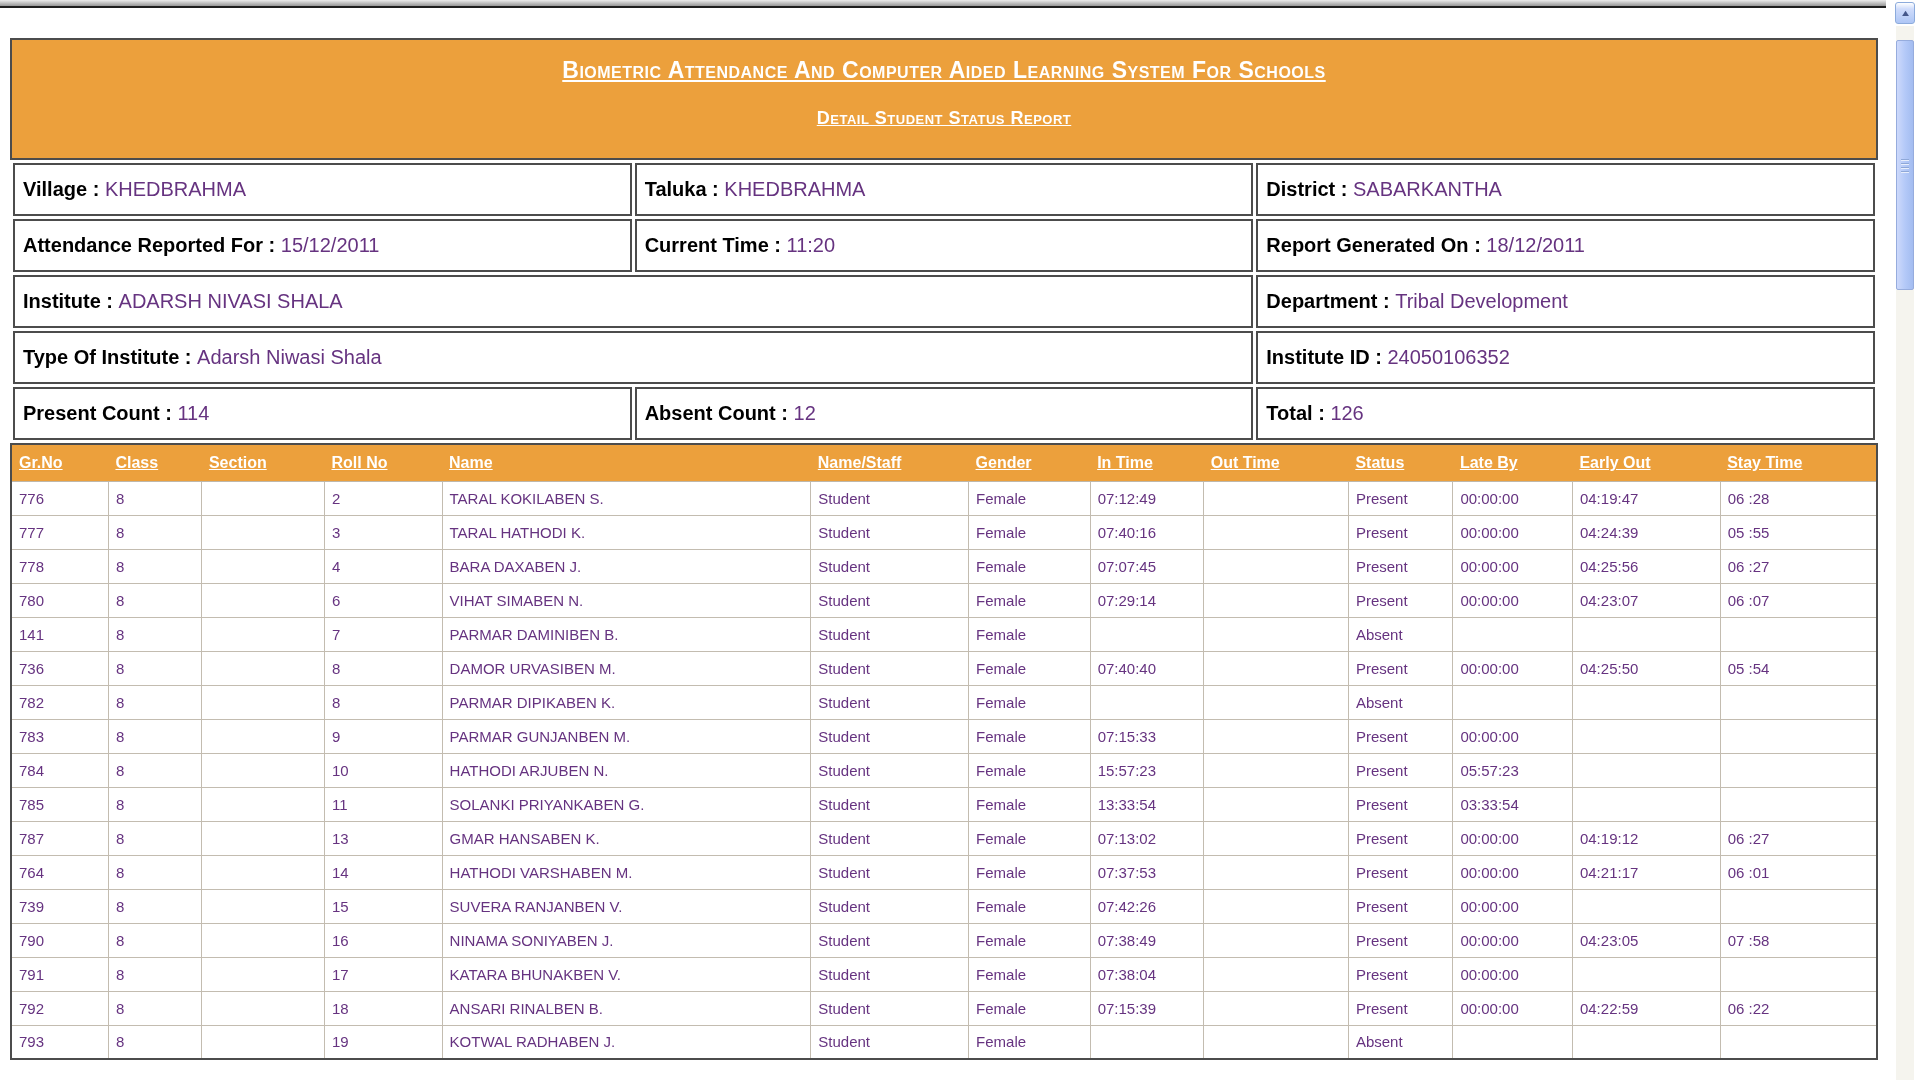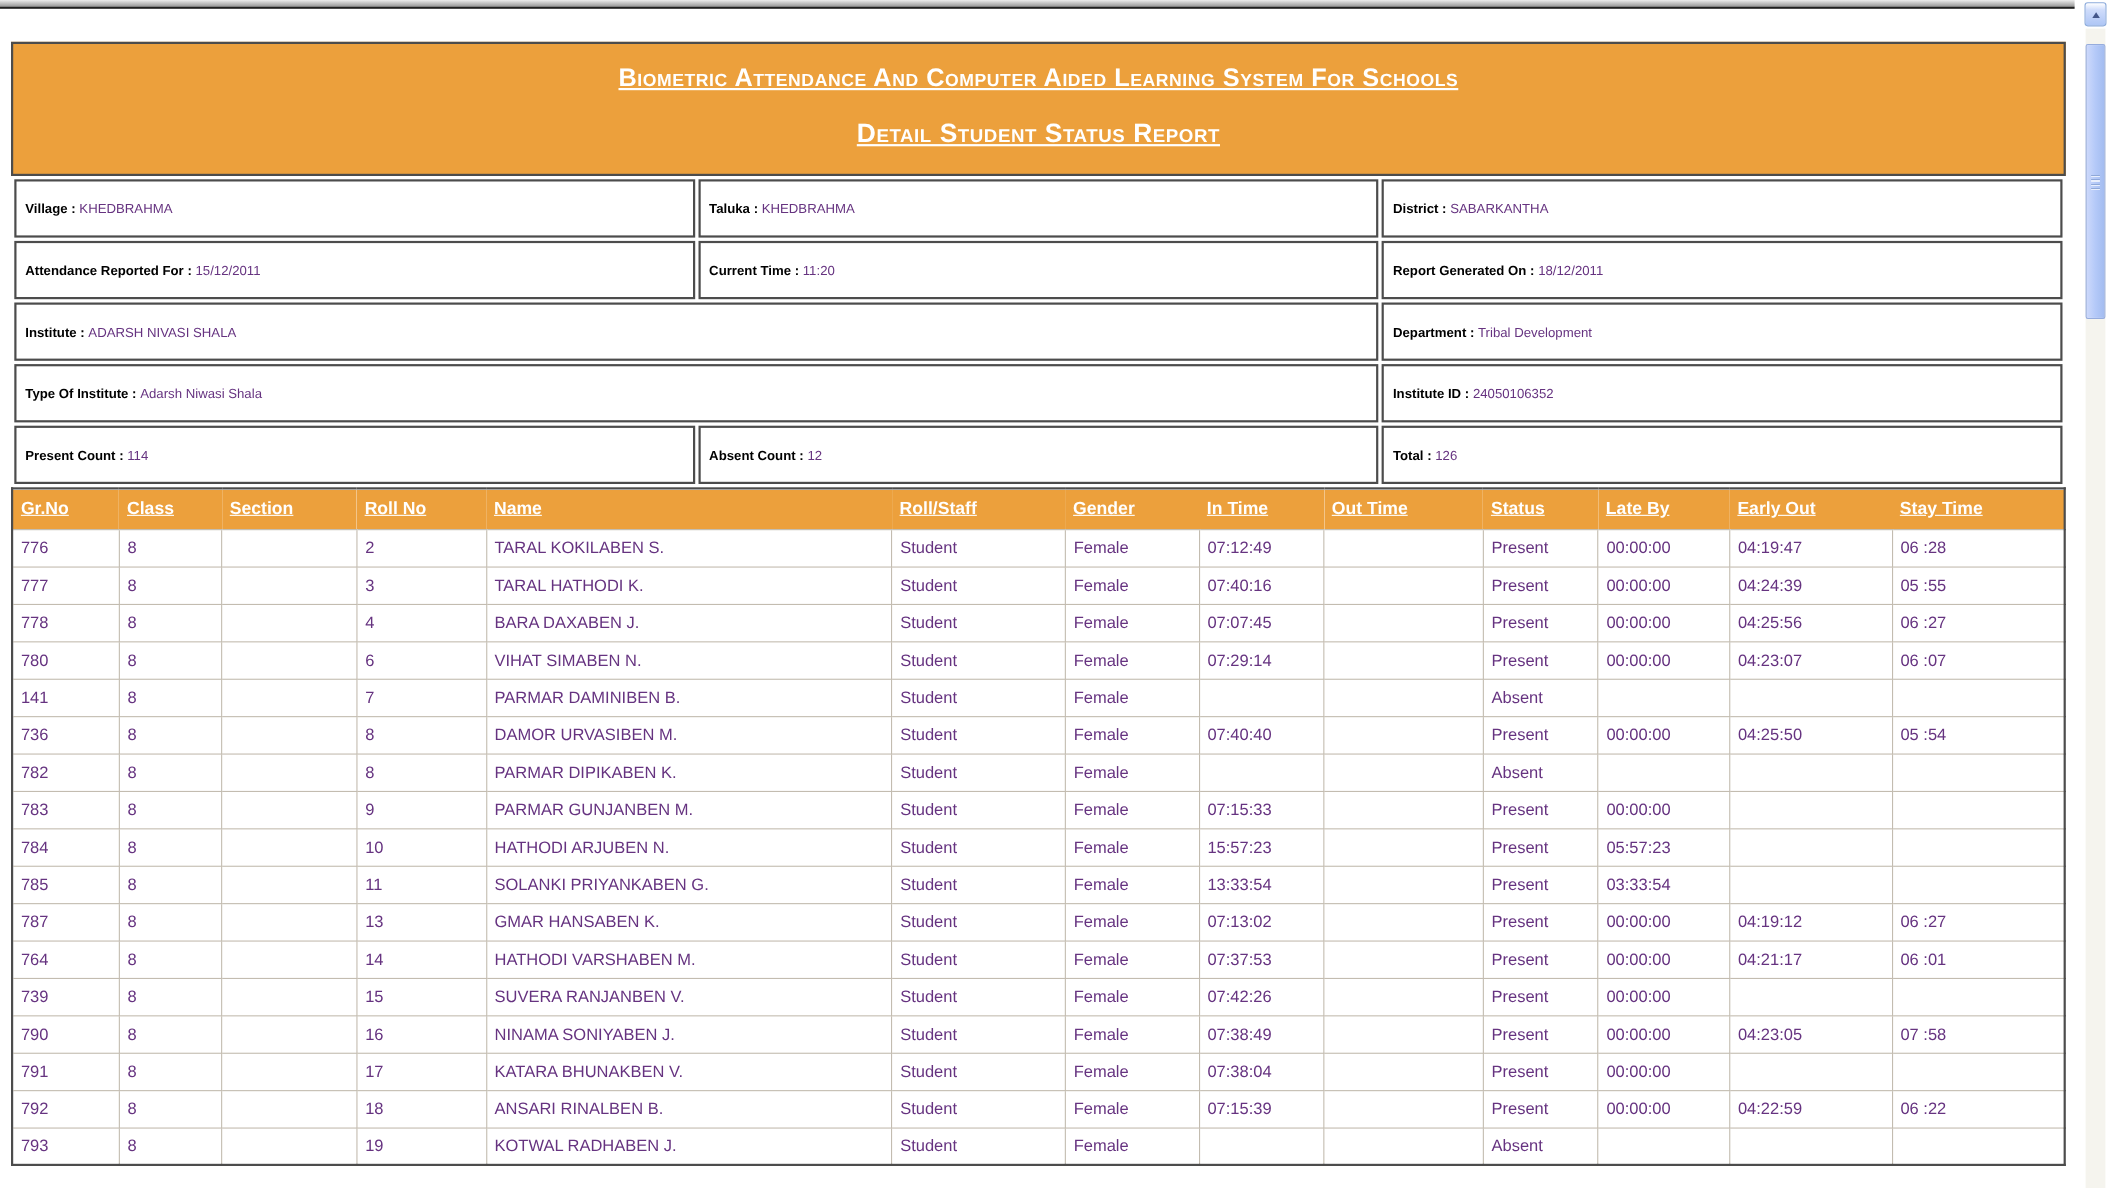--- a/index.html
+++ b/index.html
@@ -22,34 +22,34 @@
   .report-header {
     background:#ECA03C; border:2px solid #4c4c4c; height:122px;
     text-align:center; color:#ffffff; overflow:hidden;margin-top:28px;
   }
   .report-title {
     margin-top:17px; font-size:23px; font-weight:bold;
     font-variant:small-caps; letter-spacing:0.5px;
     text-decoration:underline; color:#ffffff;
   }
   .report-subtitle {
-    margin-top:24px; font-size:24px; font-weight:bold;
+    margin-top:24px; font-size:18px; font-weight:bold;
     font-variant:small-caps; letter-spacing:0.5px;
     text-decoration:underline; color:#ffffff;
   }
 
   
   .info-table {
     border-collapse:separate; border-spacing:3px;
     width:100%; table-layout:fixed; margin:0;
   }
   .info-table td {
     border:2px solid #4c4c4c; background:#ffffff;
     height:53px; padding:0 0 0 8px; vertical-align:middle;
-    font-size:12px; white-space:nowrap; overflow:hidden;
+    font-size:20px; white-space:nowrap; overflow:hidden;
   }
   .info-label { font-weight:bold; color:#000000; }
   .info-value { color:#663380; }
 
   
   .data-table {
     border-collapse:collapse; width:100%; table-layout:fixed;
     border:2px solid #4c4c4c;
   }
   .data-table th {
@@ -143,21 +143,21 @@
         <col style="width: 147px;">
         <col style="width: 156px;">
       </colgroup>
     <thead>
       <tr id="header-row">
           <th>Gr.No</th>
           <th>Class</th>
           <th>Section</th>
           <th>Roll No</th>
           <th>Name</th>
-          <th>Roll/Staff</th>
+          <th>Name/Staff</th>
           <th>Gender</th>
           <th>In Time</th>
           <th>Out Time</th>
           <th>Status</th>
           <th>Late By</th>
           <th>Early Out</th>
           <th>Stay Time</th>
         </tr>
     </thead>
     <tbody id="data-body">

